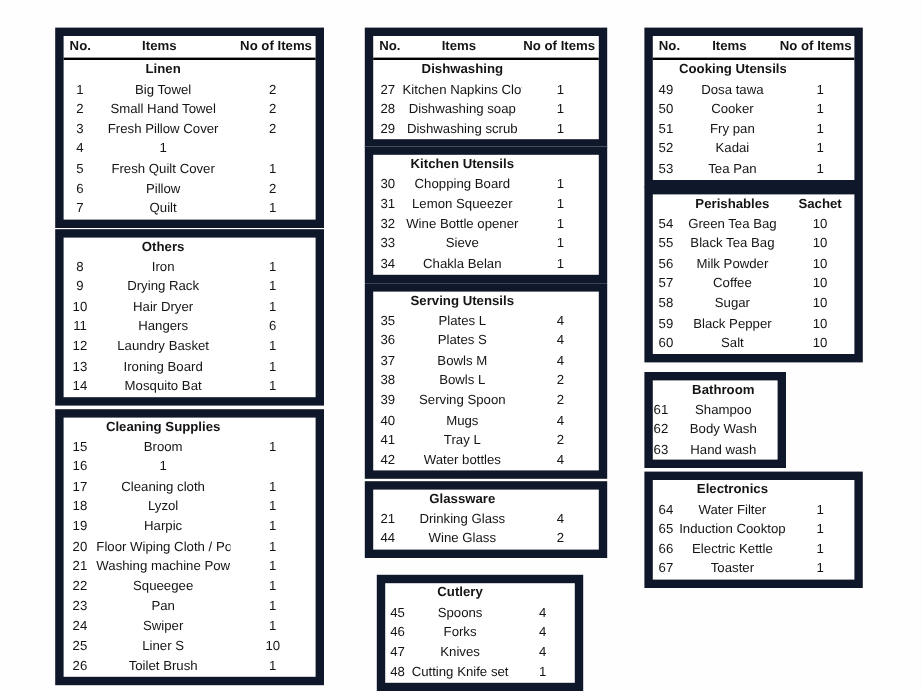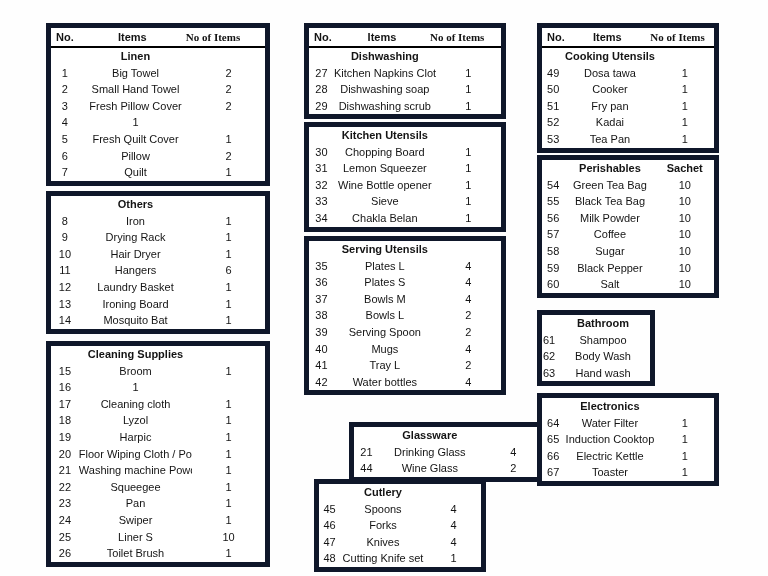--- a/index.html
+++ b/index.html
@@ -6,41 +6,41 @@
   body {
     width:768px; height:576px; position:relative;
     background:#fcfcfc;
     font-family:"Liberation Sans", sans-serif;
     color:#141414;
   }
   .page { position:absolute; inset:0; background:#fefefe; overflow:hidden; }
   .tbl {
     position:absolute;
     background:#fff;
-    border:5px solid #0f172a;
+    border:7px solid #0f172a;
     box-sizing:border-box;
   }
   .row {
     display:grid;
     grid-template-columns:13% 53% 34%;
     height:16.6px; line-height:16.6px;
     font-size:11px;
     align-items:center;
     white-space:nowrap;
   }
   .no-qty .row { grid-template-columns:13% 87%; }
   .hdr-row {
     grid-template-columns:13% 50% 37%;
     height:18px; line-height:18px;
     font-weight:bold;
     border-bottom:2px solid #000;
   }
   .hdr-no   { text-align:left; padding-left:5px; }
   .hdr-items{ text-align:center; }
-  .hdr-qty  { text-align:left; padding-right:3px;font-family:Liberation Serif, serif; }
+  .hdr-qty  { text-align:right; padding-right:3px; }
   .cell-no   { text-align:center; }
   .cell-item { text-align:center; overflow:hidden; }
   .cell-qty  { text-align:center; }
   .title-row .cell-item { font-weight:bold; }
   .title-row .cell-qty  { font-weight:bold; }
 </style>
 </head>
 <body>
 
 <div class="page" id="page">
@@ -297,21 +297,21 @@
         <span class="cell-no">41</span>
         <span class="cell-item">Tray L</span>
         <span class="cell-qty">2</span>
       </div>
       <div class="row">
         <span class="cell-no">42</span>
         <span class="cell-item">Water bottles</span>
         <span class="cell-qty">4</span>
       </div>
     </div>
-    <div class="tbl" style="left: 304px; top: 422px; width: 202px; margin-left: 45px;">
+    <div class="tbl" style="left: 304px; top: 401px; width: 202px;">
       <div class="row title-row">
         <span class="cell-no"></span>
         <span class="cell-item">Glassware</span>
         <span class="cell-qty"></span>
       </div>
       <div class="row">
         <span class="cell-no">21</span>
         <span class="cell-item">Drinking Glass</span>
         <span class="cell-qty">4</span>
       </div>

